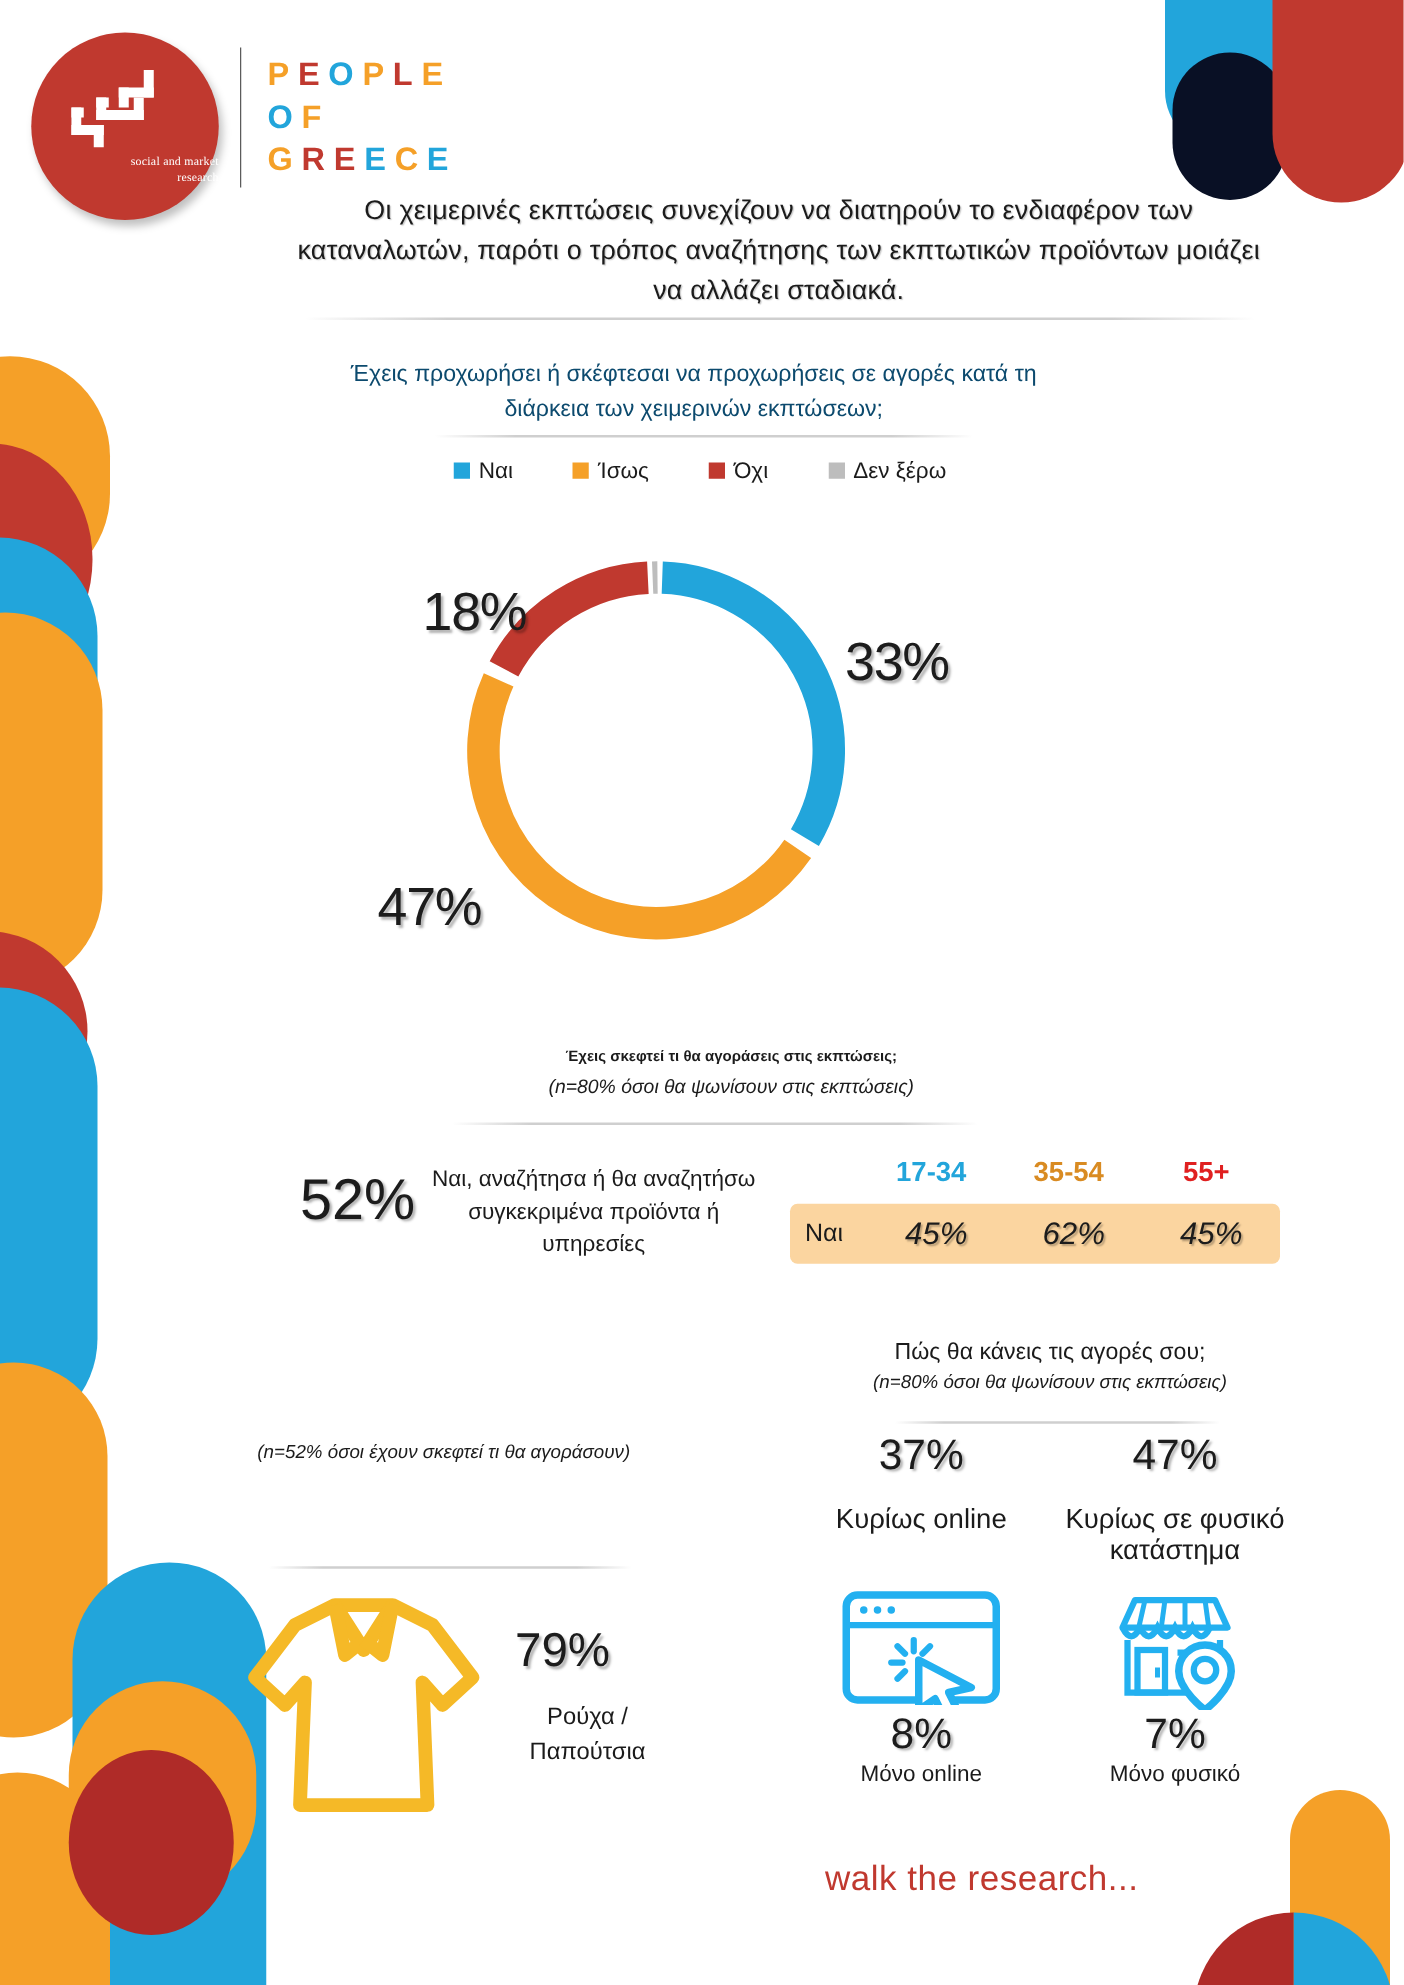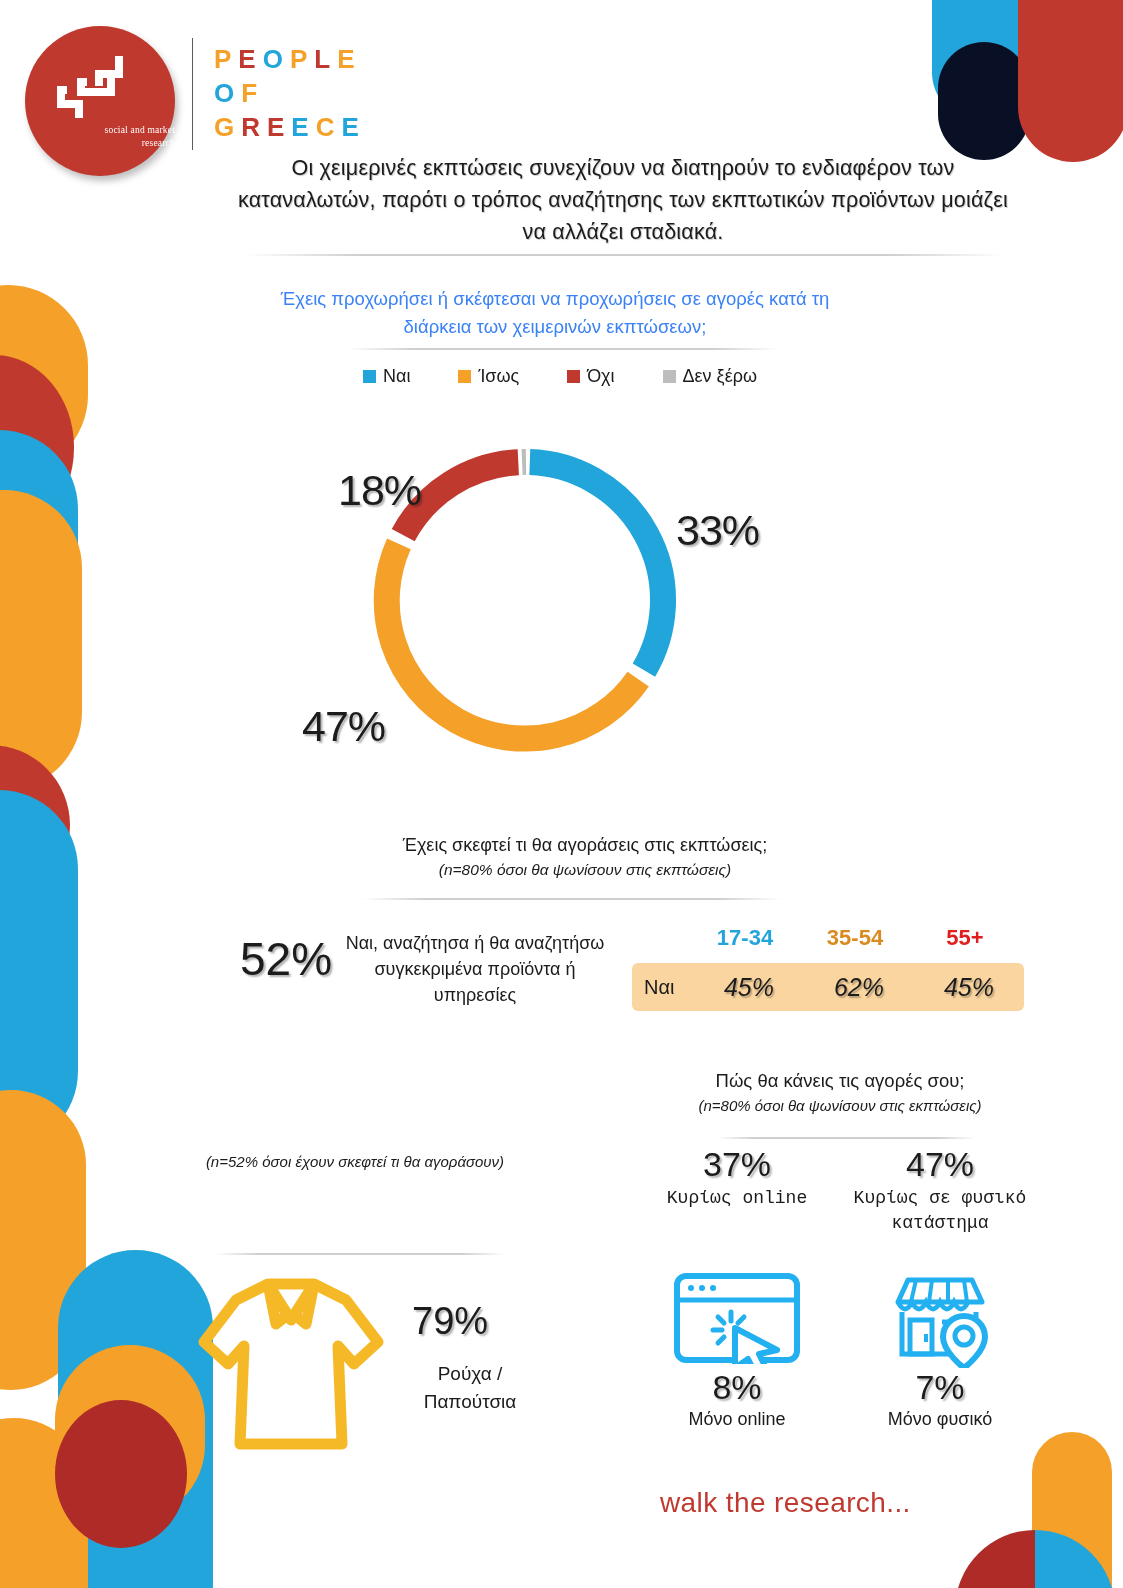--- a/index.html
+++ b/index.html
@@ -78,21 +78,21 @@
     color: #1b1b1b; letter-spacing: .2px;
     text-shadow: 1px 1px 1px rgba(0,0,0,.22);
   }
   .rule { position: absolute; height: 2px;
           background: linear-gradient(to right, rgba(0,0,0,0), #cfcfcf 15%, #cfcfcf 85%, rgba(0,0,0,0)); }
   .rule-title { left: 244px; top: 254px; width: 760px; }
 
   
   .q1 {
     position: absolute; left: 255px; top: 285px; width: 600px;
-    text-align: center; font-size: 18.5px; line-height: 28px; color: #3b82f6;
+    text-align: center; font-size: 18.5px; line-height: 28px; color: #0c4a6e;
   }
   .rule-q1 { left: 348px; top: 348px; width: 430px; }
 
   .legend {
     position: absolute; left: 280px; top: 366px; width: 560px;
     display: flex; justify-content: center; gap: 48px; align-items: center;
   }
   .legend-item { display: flex; align-items: center; gap: 7px; font-size: 18px; color: #1b1b1b; }
   .legend-swatch { width: 13px; height: 13px; display: inline-block; }
 
@@ -104,21 +104,21 @@
   }
   .lbl-33 { left: 676px; top: 506px; }
   .lbl-47 { left: 302px; top: 702px; }
   .lbl-18 { left: 338px; top: 466px; }
 
   
   .q2 {
     position: absolute; left: 255px; top: 832px; width: 660px;
     text-align: center; color: #1b1b1b;
   }
-  .q2 .q-main { font-size: 18px; line-height: 26px; }
+  .q2 .q-main { font-size: 12px; line-height: 26px; font-weight: bold; }
   .q2 .q-sub { font-size: 15.5px; font-style: italic; line-height: 24px; }
   .rule-q2 { left: 362px; top: 898px; width: 420px; }
 
   .stat52 {
     position: absolute; left: 240px; top: 932px;
     font-size: 46px; color: #1c1c1c; text-shadow: 2px 2px 2px rgba(0,0,0,.3);
   }
   .stat52-text {
     position: absolute; left: 345px; top: 930px; width: 260px;
     text-align: center; font-size: 18px; line-height: 26px; color: #1b1b1b;
@@ -138,21 +138,21 @@
   .age-row .cell { flex: 1; text-align: center; font-size: 25px; color: #1c1c1c; text-shadow: 1.5px 1.5px 1.5px rgba(0,0,0,.28); font-style: italic; }
 
   
   .q3 { position: absolute; left: 625px; top: 1068px; width: 430px; text-align: center; color: #1b1b1b; }
   .q3 .q-main { font-size: 18.5px; line-height: 26px; }
   .q3 .q-sub { font-size: 15px; font-style: italic; line-height: 23px; }
   .rule-q3 { left: 716px; top: 1137px; width: 260px; }
 
   .chan { position: absolute; text-align: center; width: 190px; }
   .chan .big { font-size: 34px; color: #1c1c1c; text-shadow: 2px 2px 2px rgba(0,0,0,.3); }
-  .chan .cap { font-size: 18px; line-height: 25px; color: #1b1b1b; margin-top: 2px; font-family: Liberation Mono, monospace; }
+  .chan .cap { font-size: 22px; line-height: 25px; color: #1b1b1b; margin-top: 18px; }
   .chan-online { left: 642px; top: 1145px; }
   .chan-store  { left: 845px; top: 1145px; }
 
   .icon-online { position: absolute; left: 673px; top: 1272px; }
   .icon-store  { position: absolute; left: 884px; top: 1272px; }
 
   .chan2 { position: absolute; text-align: center; width: 190px; }
   .chan2 .big { font-size: 34px; color: #1c1c1c; text-shadow: 2px 2px 2px rgba(0,0,0,.3); }
   .chan2 .cap { font-size: 18px; color: #1b1b1b; margin-top: 2px; }
   .chan2-online { left: 642px; top: 1368px; }

